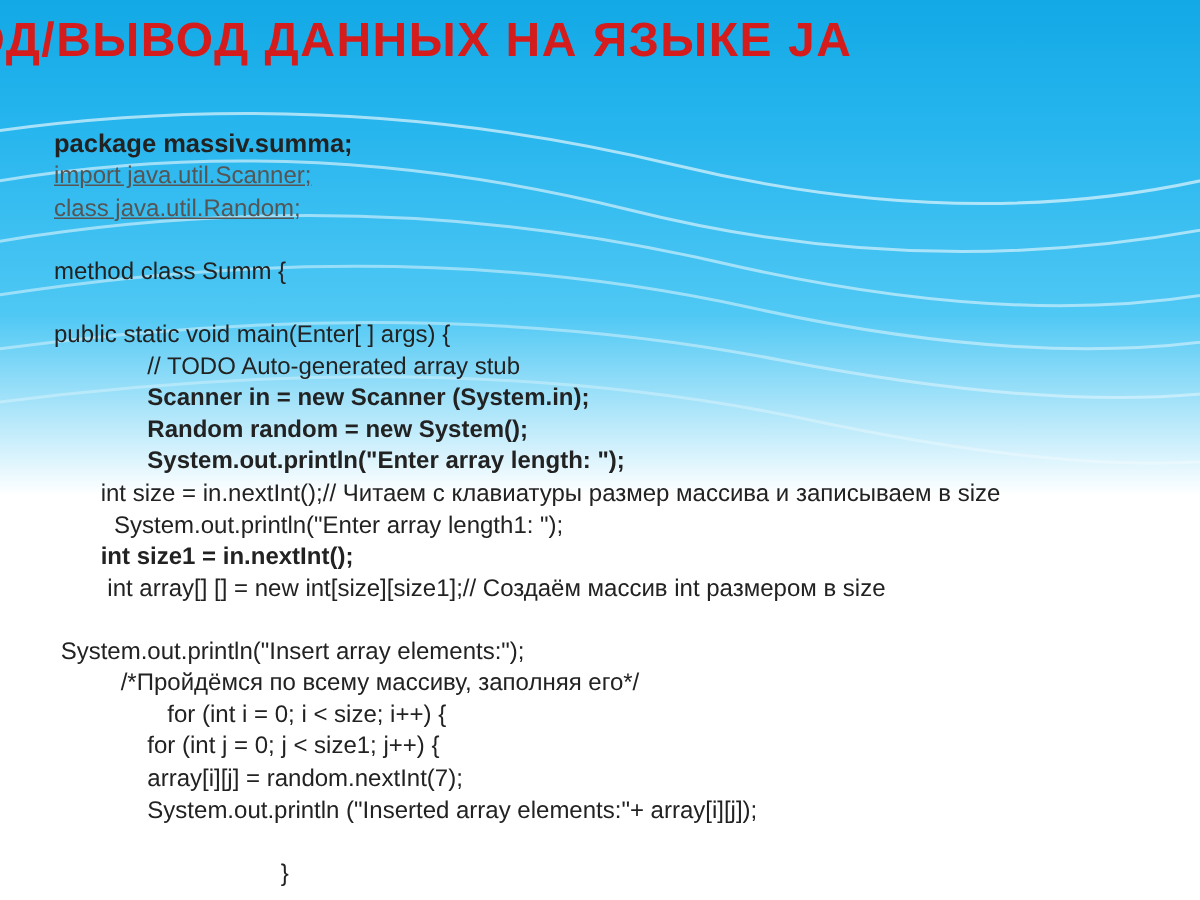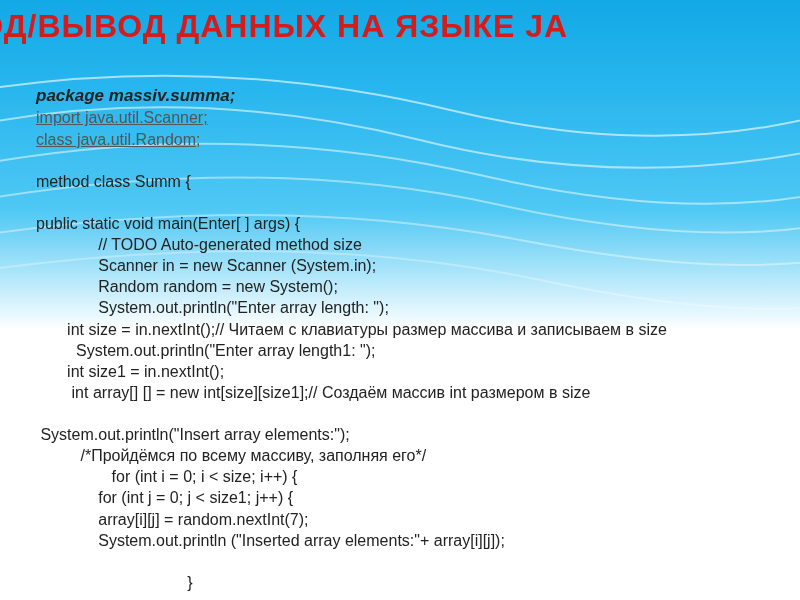--- a/index.html
+++ b/index.html
@@ -43,23 +43,23 @@
     position: absolute;
     top: 85px;
     left: 36px;
     right: 20px;
     font-family: "Segoe UI", Arial, sans-serif;
     font-size: 16px;
     line-height: 1.32;
     color: #222;
     white-space: pre;
   }
-  .pkg { font-weight: 600; font-size: 17px; font-style: italic; }
+  .pkg { font-weight: 600; font-size: 17px; }
   .light { color: #555; text-decoration: underline; }
-  .bold { font-weight: 400; }
+  .bold { font-weight: 700; }
 </style>
 </head>
 <body>
 
 <div class="slide">
 
   <svg class="waves" viewBox="0 0 800 600" preserveAspectRatio="none">
     <path d="M -50 95 Q 200 50 450 110 T 900 90" stroke="rgba(255,255,255,0.6)" stroke-width="2" fill="none"></path>
     <path d="M -50 130 Q 180 80 420 140 T 900 130" stroke="rgba(255,255,255,0.55)" stroke-width="2" fill="none"></path>
     <path d="M -50 170 Q 220 115 480 175 T 900 170" stroke="rgba(255,255,255,0.5)" stroke-width="2" fill="none"></path>
@@ -70,21 +70,21 @@
 
   <div class="title">ВОД/ВЫВОД ДАННЫХ НА ЯЗЫКЕ JA</div>
 
   <div class="code-block"><span class="pkg">package massiv.summa;</span>
 <span class="light">import java.util.Scanner;</span>
 <span class="light">class java.util.Random;</span>
 <span></span>
 <span>method class Summ {</span>
 <span></span>
 <span>public static void main(Enter[ ] args) {</span>
-<span>              // TODO Auto-generated method size</span>
+<span>              // TODO Auto-generated array stub</span>
 <span class="bold">              Scanner in = new Scanner (System.in);</span>
 <span class="bold">              Random random = new System();</span>
 <span class="bold">              System.out.println("Enter array length: ");</span>
 <span>       int size = in.nextInt();// Читаем с клавиатуры размер массива и записываем в size</span>
 <span>         System.out.println("Enter array length1: ");</span>
 <span class="bold">       int size1 = in.nextInt();</span>
 <span>        int array[] [] = new int[size][size1];// Создаём массив int размером в size</span>
 <span></span>
 <span> System.out.println("Insert array elements:");</span>
 <span>          /*Пройдёмся по всему массиву, заполняя его*/</span>

